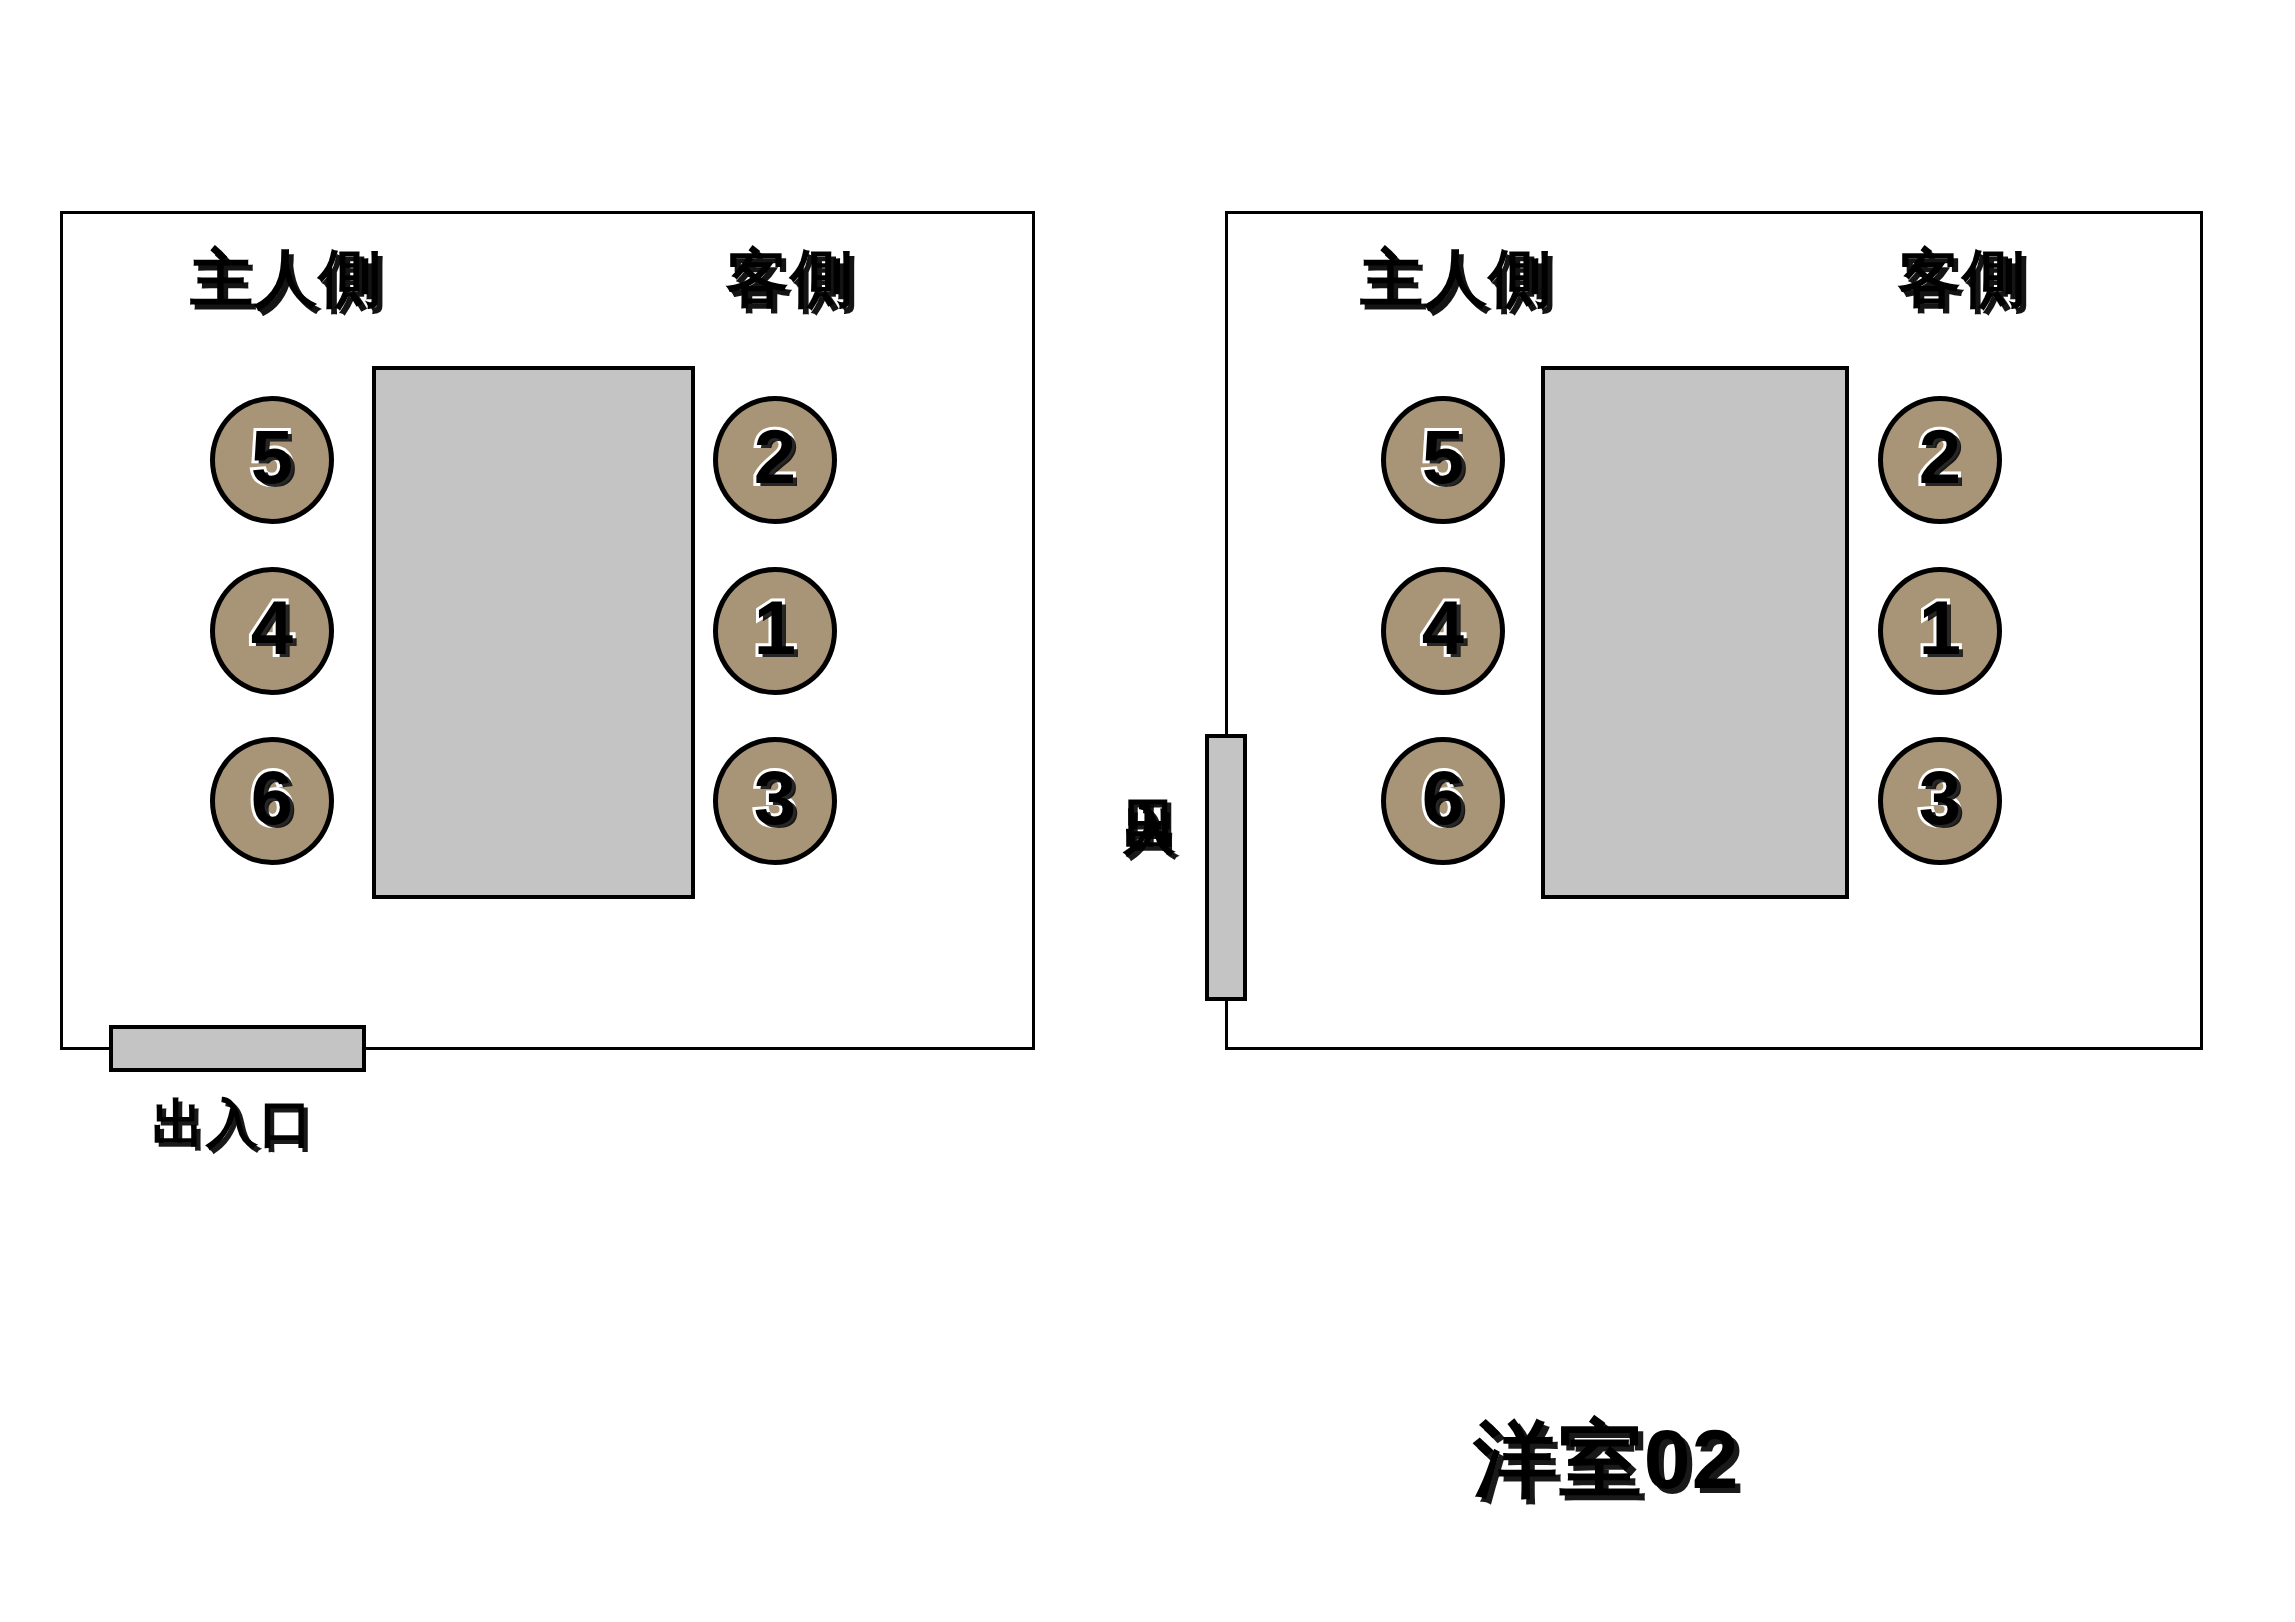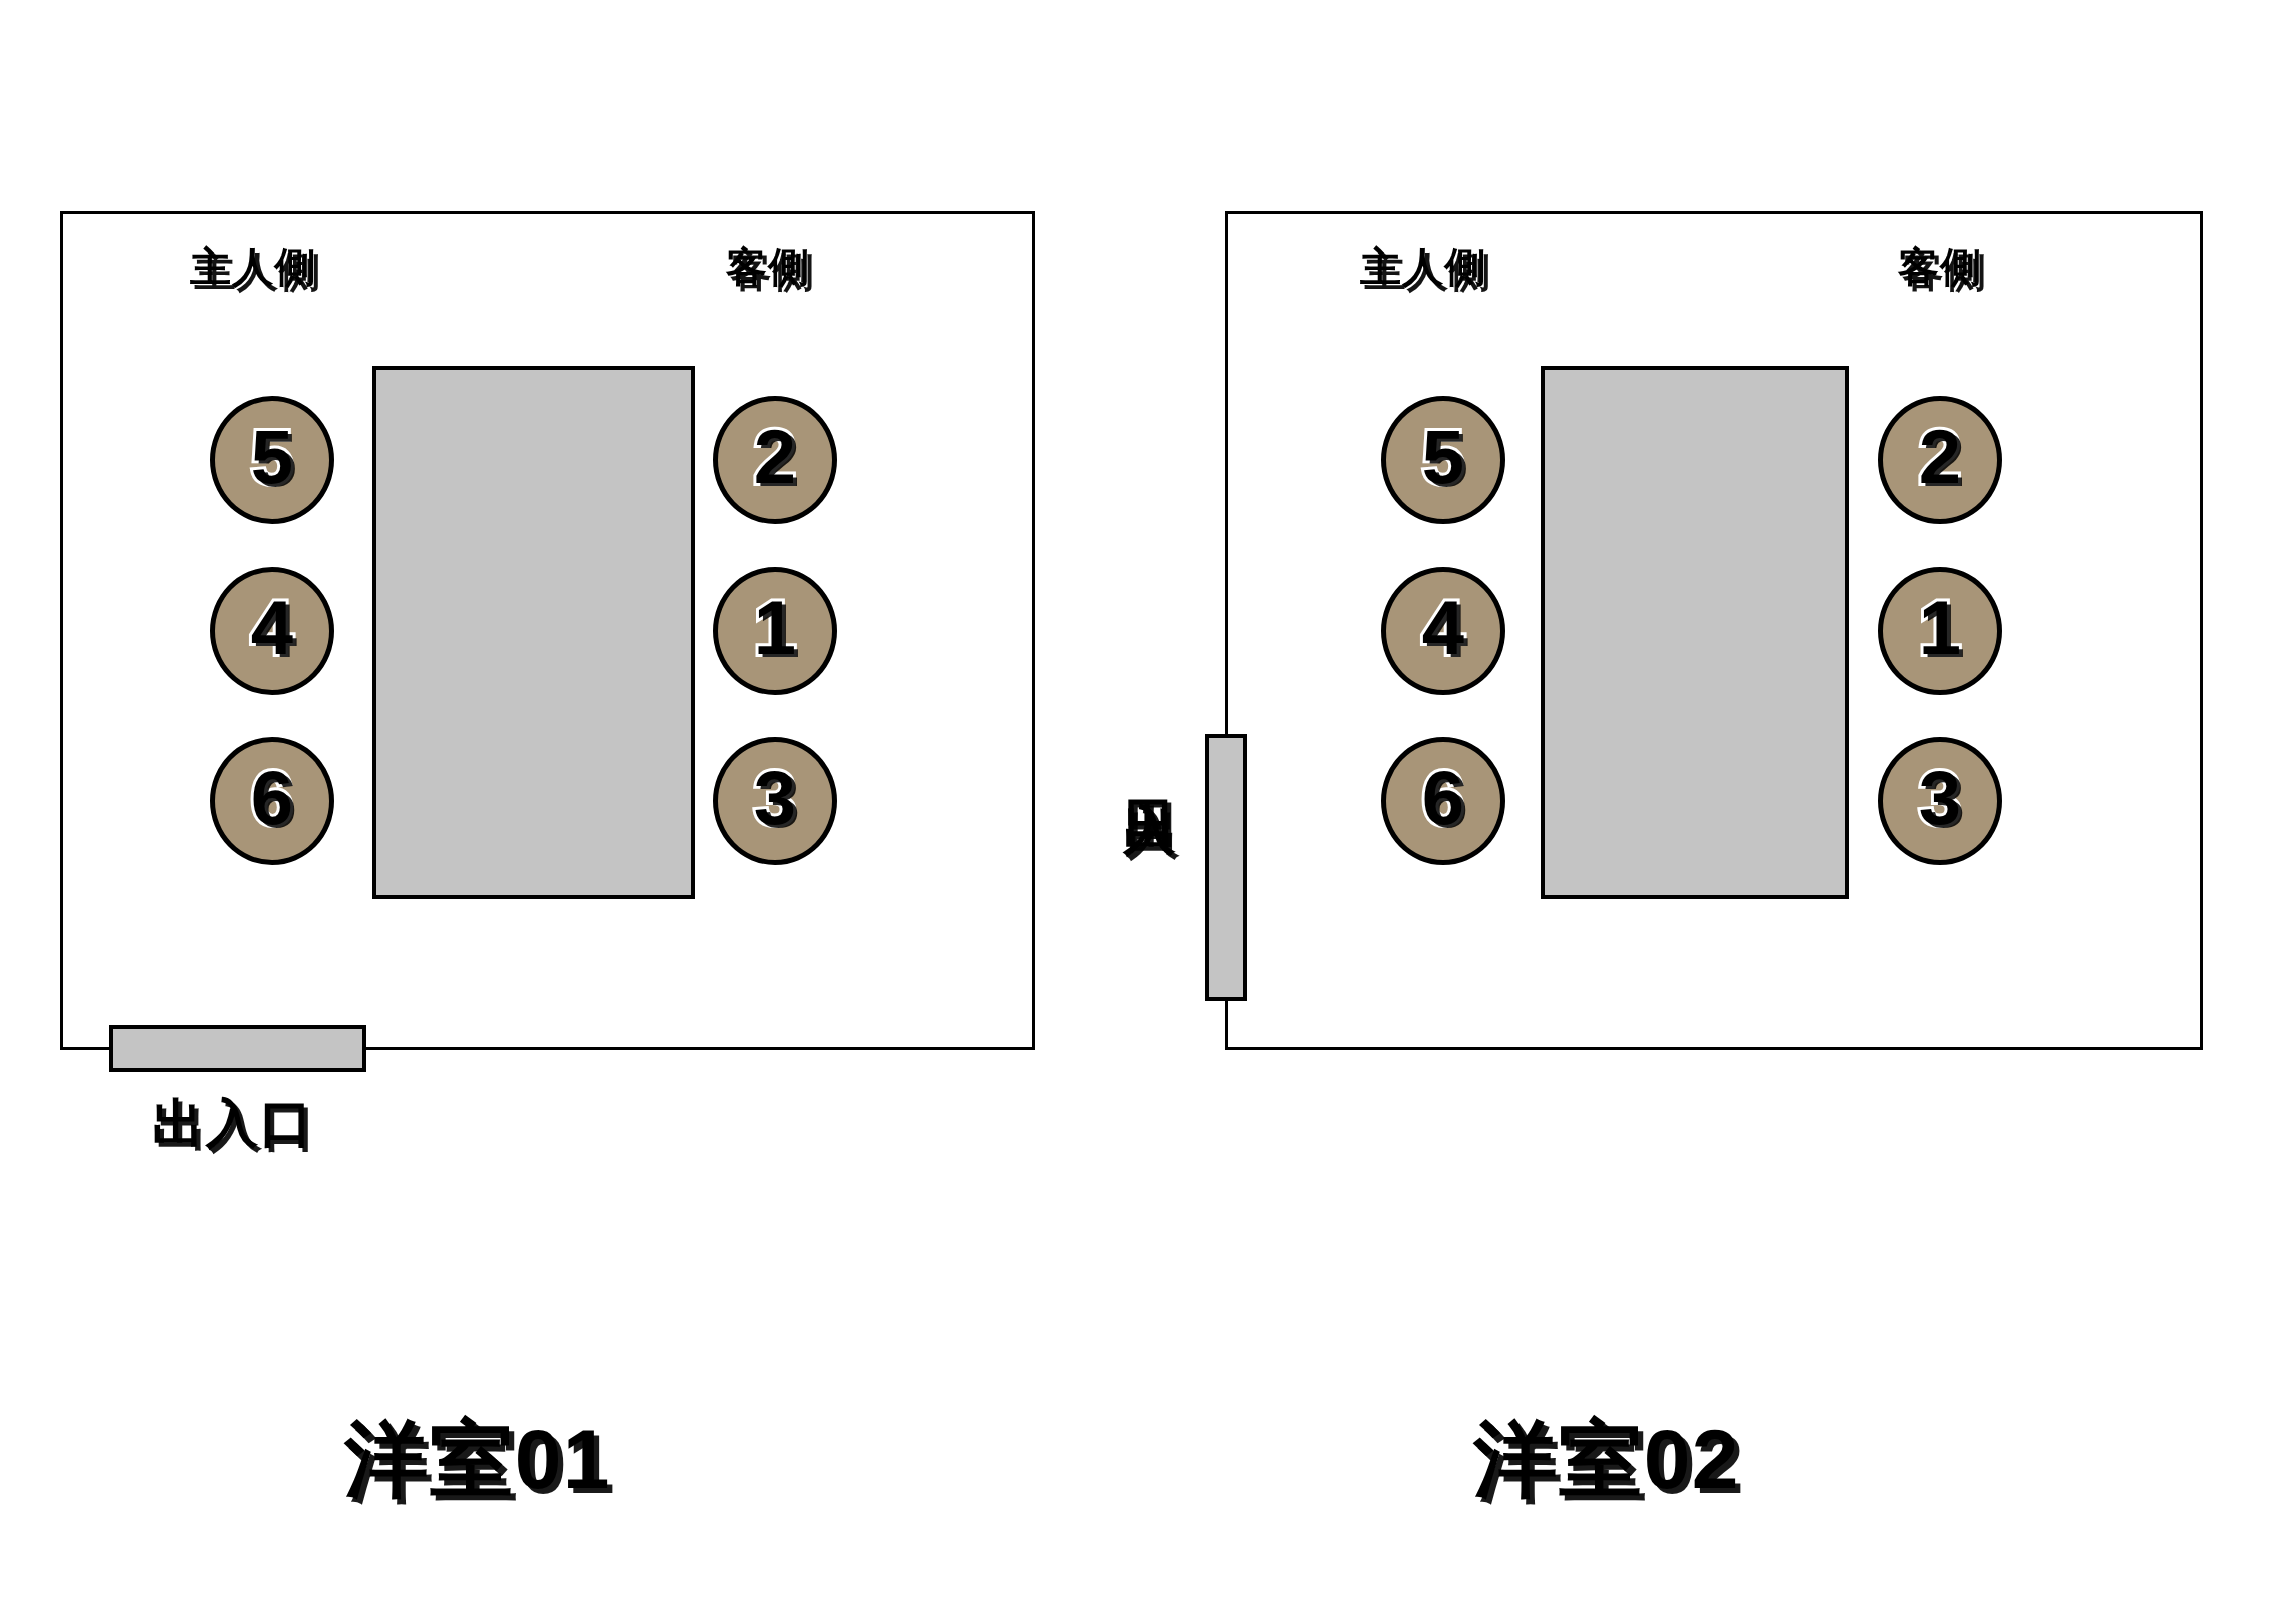--- a/index.html
+++ b/index.html
@@ -25,21 +25,21 @@
     background: #ffffff;
     border: 3.9px solid #000000;
     box-sizing: border-box;
   }
   #room-01 { left: 60px;  top: 211px; width: 975px; height: 839px; }
   #room-02 { left: 1225px; top: 211px; width: 978px; height: 839px; }
 
   
   .side-label {
     position: absolute;
-    font-size: 41px;
+    font-size: 63px;
     font-weight: 700;
     color: #000000;
     white-space: nowrap;
     letter-spacing: 1.3px;
     text-shadow: 4.6px 4.6px 0 rgba(0,0,0,0.92);
     line-height: 1;
   }
 
   
   .table-rect {
@@ -154,21 +154,20 @@
     <span class="seat-num">1</span>
   </div>
   <div class="seat" style="left:713px; top:737px;">
     <span class="seat-num">3</span>
   </div>
 
   <div class="door-h" style="left:109px; top:1025px; width:257px; height:47px;"></div>
 
   <div class="door-label-h" style="left:152px; top:1097px;">出入口</div>
 
-  <div class="room-caption" style="left:216px; top:1417px; width:523px;">洋室01</div>
 
   <div class="room" id="room-02"></div>
 
   <div class="side-label" style="left:1360px; top:247px;">主人側</div>
 
   <div class="side-label" style="left:1898px; top:247px;">客側</div>
 
   <div class="table-rect" style="left:1541px; top:366px; width:308px; height:533px;"></div>
 
   <div class="seat" style="left:1381px; top:396px;">

